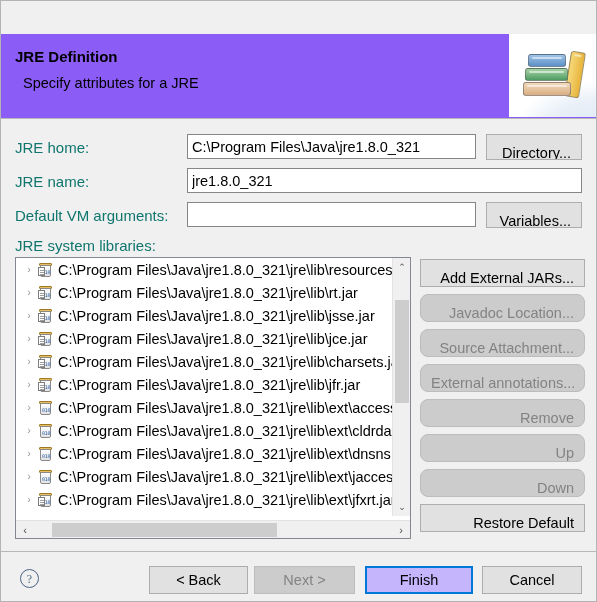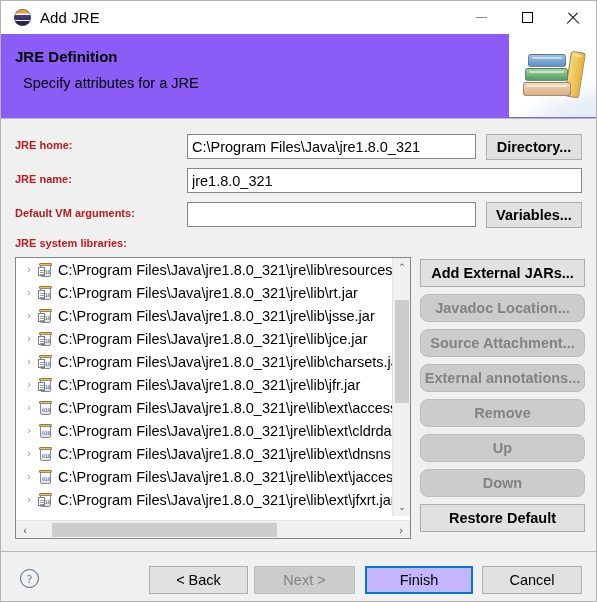--- a/index.html
+++ b/index.html
@@ -110,39 +110,39 @@
   }
 
   
   .body-area {
     position: absolute; top: 119px; left: 0;
     width: 595px; height: 431px;
     background: #f0f0f0;
   }
 
   .lbl {
-    position: absolute; font-size: 11px; color: #b91c1c; white-space: nowrap; font-weight: bold;
+    position: absolute; font-size: 15px; color: #0f766e; white-space: nowrap;
   }
 
   .txtfield {
     position: absolute; height: 25px;
     background: #ffffff; border: 1px solid #868686;
     font-family: "Liberation Sans", sans-serif;
     font-size: 14.5px; color: #000;
     padding: 6px 4px; line-height: 23px;
     outline: none;
   }
 
   .btn {
     position: absolute;
     background: #e1e1e1; border: 1px solid #adadad;
     font-family: "Liberation Sans", sans-serif;
     font-size: 14.5px; color: #000;
-    text-align: center; cursor: default;
-    padding: 0; white-space: nowrap; overflow: hidden; font-weight: bold;
+    text-align: right; cursor: default;
+    padding: 10px; white-space: nowrap; overflow: hidden;
   }
   .btn.disabled { color: #838383; background: #ccc; border-color: #bcbcbc; border-radius: 8px; }
 
   
   .tree-panel {
     position: absolute; left: 14px; top: 137px;
     width: 396px; height: 282px;
     background: #ffffff; border: 1px solid #828790;
     overflow: hidden;
   }
@@ -248,37 +248,20 @@
   .fbtn.disabled { color: #838383; background: #ccc; border-color: #bcbcbc; }
   .fbtn.default {
     border: 2px solid #0078d7; background: #c4b5fd;
   }
 </style>
 </head>
 <body>
 
 <div class="window">
 
-  <div class="titlebar">
-    <span class="title-icon">
-      <span class="globe"></span>
-    </span>
-    <span class="title-text">Add JRE</span>
-    <div class="win-controls">
-      <button class="win-btn">
-        <span class="min-glyph"></span>
-      </button>
-      <button class="win-btn">
-        <span class="max-glyph"></span>
-      </button>
-      <button class="win-btn close">
-        <span class="close-glyph"></span>
-      </button>
-    </div>
-  </div>
 
   <div class="header">
     <div class="header-title">JRE Definition</div>
     <div class="header-sub">Specify attributes for a JRE</div>
     <div class="header-art">
       <div class="books">
         <span class="book book-y"></span>
         <span class="book book-b"></span>
         <span class="book book-g"></span>
         <span class="book book-t"></span>

